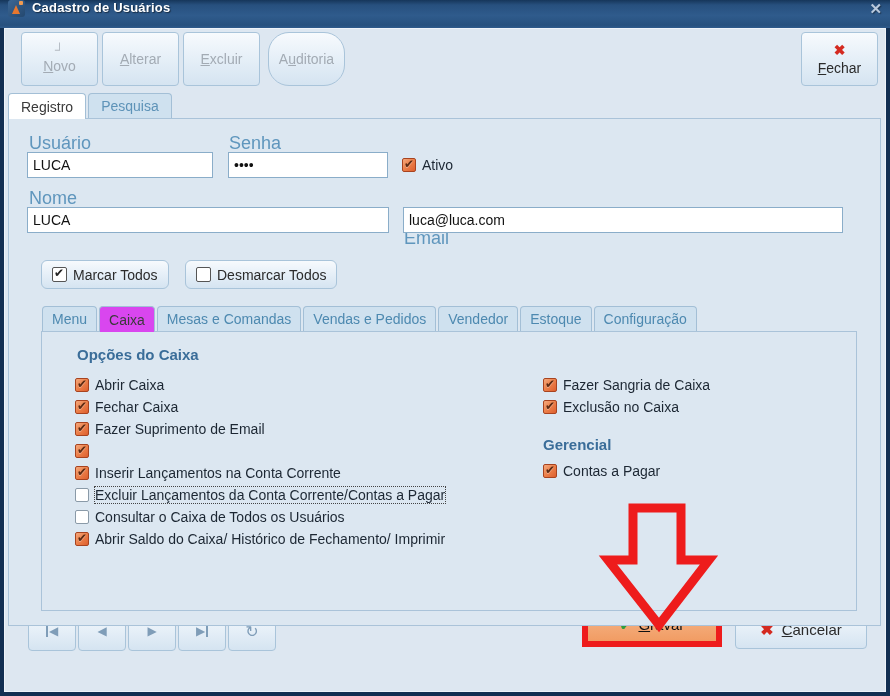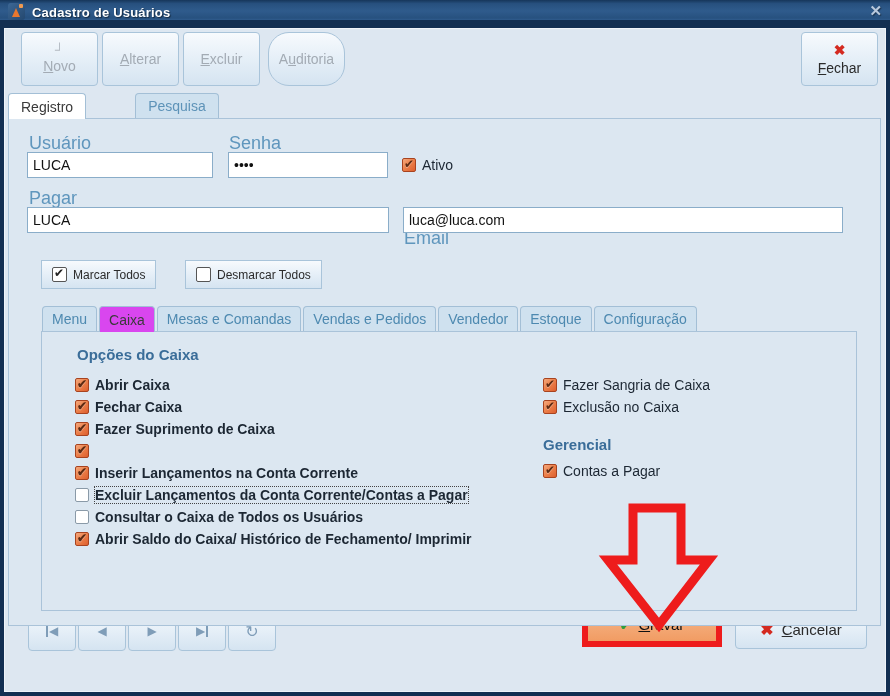--- a/index.html
+++ b/index.html
@@ -2,23 +2,23 @@
 <html><head>
 <meta charset="utf-8">
 <style>
   * { margin:0; padding:0; box-sizing:border-box; }
   html,body { width:890px; height:696px; font-family:"Liberation Sans", sans-serif; }
   body { position:relative; background:#122f52; overflow:hidden; }
 
   
   .window { position:absolute; inset:0; }
   .titlebar {
-    position:absolute; top:0; left:0; right:0; height:20px;
+    position:absolute; top:0; left:0; right:0; height:28px;
     background:linear-gradient(180deg,#16365a 0%, #27507e 18%, #2f5b8c 55%, #27517f 90%, #2f5b8c 100%);
-    display:flex; align-items:flex-end; padding:0 8px; color:#ffffff;
+    display:flex; align-items:flex-start; padding:0 8px; color:#ffffff;
   }
   .app-icon { width:17px; height:17px; margin-right:7px; position:relative;
     background:linear-gradient(135deg,#3c6795,#24486f); border-radius:3px; }
   .app-icon:before { content:""; position:absolute; left:4px; bottom:3px;
     border-left:4px solid transparent; border-right:4px solid transparent;
     border-bottom:9px solid #e8772e; }
   .app-icon:after { content:""; position:absolute; right:2px; top:1px; width:4px; height:4px;
     background:#f09a50; border-radius:1px; }
   .title-text { font-size:13px; font-weight:bold; letter-spacing:.2px;
     text-shadow:1px 1px 1px rgba(0,0,0,.5); }
@@ -38,21 +38,21 @@
   .toolbar { position:absolute; top:4px; left:8px; right:8px; height:60px; }
   .tbtn { position:absolute; top:0; width:77px; height:54px; flex-direction:column; gap:3px; }
   .tbtn.disabled { color:#a3abb4; cursor:default; }
   .novo-icon { color:#b3bac2; font-size:13px; line-height:10px; }
   .fechar-btn { position:absolute; right:0; top:0; width:77px; height:54px; flex-direction:column; gap:2px; }
   .x-red { color:#d42a20; font-weight:bold; font-size:14px; }
   .check-green { color:#2f9e3d; font-weight:bold; font-size:14px; }
   .hot { text-decoration:underline; }
 
   
-  .tabs-row { position:absolute; top:65px; left:4px; height:25px; display:flex; z-index:3;gap:47px; }
+  .tabs-row { position:absolute; top:65px; left:4px; height:25px; display:flex; z-index:3; }
   .tab { height:25px; padding:0 12px; display:flex; align-items:center; font-size:14px;
     border:1px solid #a3bfd6; border-bottom:none; border-radius:4px 4px 0 0; margin-right:2px;
     background:#cfe1ef; color:#5e93b8; cursor:pointer; }
   .tab.active { background:#ffffff; color:#3a3a3a; position:relative; z-index:4; height:26px; }
 
   .tabpage { position:absolute; top:90px; left:4px; right:5px; height:508px;
     border:1px solid #aac3d9; background:#dce7f1; z-index:2; }
 
   
   .flabel { position:absolute; font-size:18px; color:#5f96bd; }
@@ -62,21 +62,21 @@
   .cb { width:14px; height:14px; border:1px solid #8a9aa8; background:#ffffff; border-radius:2px;
     position:relative; flex:none; }
   .cb.checked { border:1px solid #a8431f;
     background:linear-gradient(135deg,#f4a97d 0%, #ec7f49 50%, #dd5f2e 100%); }
   .cb.checked:after { content:"✔"; position:absolute; left:1px; top:-2px; font-size:12px;
     color:#5d2a12; text-shadow:0 1px 0 rgba(255,255,255,.35); }
   .cblabel { font-size:14px; color:#1c2733; white-space:nowrap; }
   .cblabel.focused { outline:1px dotted #444; }
 
   
-  .selbtn { position:absolute; height:29px; border-radius:0; gap:6px; font-size:12px; padding:0 10px; }
+  .selbtn { position:absolute; height:29px; border-radius:6px; gap:6px; font-size:14px; padding:0 10px; }
   .minicb { width:15px; height:15px; background:#fff; border:1px solid #555; border-radius:2px;
     position:relative; flex:none; }
   .minicb.checked:after { content:"✔"; position:absolute; left:1px; top:-2px; font-size:12px; color:#222; }
 
   
   .itabs { position:absolute; left:33px; top:187px; display:flex; z-index:5; }
   .itab { height:25px; padding:0 9px; display:flex; align-items:center; font-size:14px;
     border:1px solid #a3bfd6; border-bottom:none; border-radius:4px 4px 0 0; margin-right:2px;
     background:#cfe1ef; color:#4d89b0; cursor:pointer; }
   .itab.active { background:#d946ef; color:#3a3a3a; height:26px; position:relative; z-index:6; }
@@ -150,21 +150,21 @@
       <input class="finput" style="left: 18px; top: 33px; width: 186px;" value="LUCA">
 
       <span class="flabel" style="left:220px; top:14px;">Senha</span>
       <input class="finput" style="left: 219px; top: 33px; width: 160px;" value="••••">
 
       <div class="cbrow" style="left:393px; top:38px;">
         <span class="cb checked"></span>
         <span class="cblabel">Ativo</span>
       </div>
 
-      <span class="flabel" style="left:20px; top:69px;">Pagar</span>
+      <span class="flabel" style="left:20px; top:69px;">Nome</span>
       <input class="finput" style="left: 18px; top: 88px; width: 362px;" value="LUCA">
 
       <span class="flabel" style="left:395px; top:69px;margin-top:40px;">Email</span>
       <input class="finput" style="left: 394px; top: 88px; width: 440px;" value="luca@luca.com">
 
       <div class="btn selbtn" style="left:32px; top:141px;">
         <span class="minicb checked"></span>
         <span>Marcar Todos</span>
       </div>
       <div class="btn selbtn" style="left:176px; top:141px;">
@@ -192,32 +192,32 @@
             <span>Estoque</span>
           </div>
         <div class="itab">
             <span>Configuração</span>
           </div>
       </div>
 
       <div class="groupbox">
         <span class="sect-header" style="left:35px; top:14px;text-align:center;">Opções do Caixa</span>
 
-        <div class="cbcol" style="left:33px; top:42px;font-weight:bold;">
+        <div class="cbcol" style="left:33px; top:42px;">
           <div class="cbrow">
             <span class="cb checked"></span>
             <span class="cblabel">Abrir Caixa</span>
           </div>
           <div class="cbrow">
             <span class="cb checked"></span>
             <span class="cblabel">Fechar Caixa</span>
           </div>
           <div class="cbrow">
             <span class="cb checked"></span>
-            <span class="cblabel">Fazer Suprimento de Caixa</span>
+            <span class="cblabel">Fazer Suprimento de Email</span>
           </div>
           <div class="cbrow">
             <span class="cb checked"></span>
           </div>
           <div class="cbrow">
             <span class="cb checked"></span>
             <span class="cblabel">Inserir Lançamentos na Conta Corrente</span>
           </div>
           <div class="cbrow">
             <span class="cb"></span>

